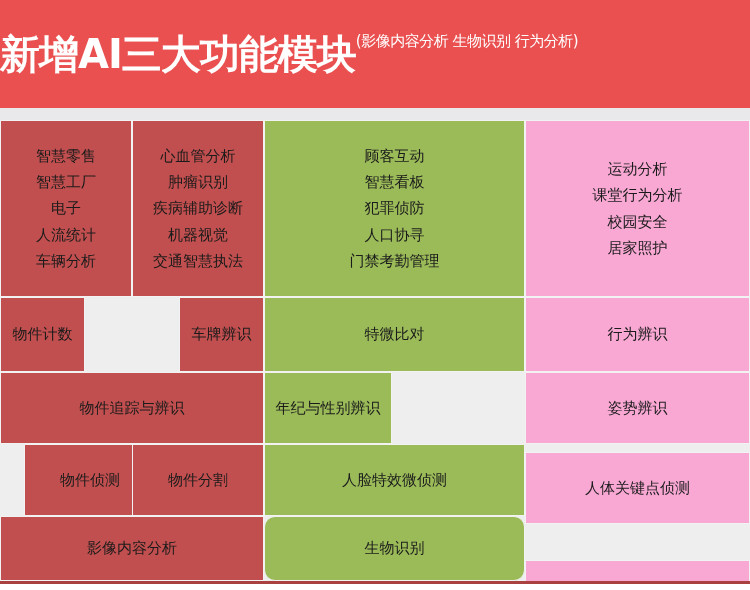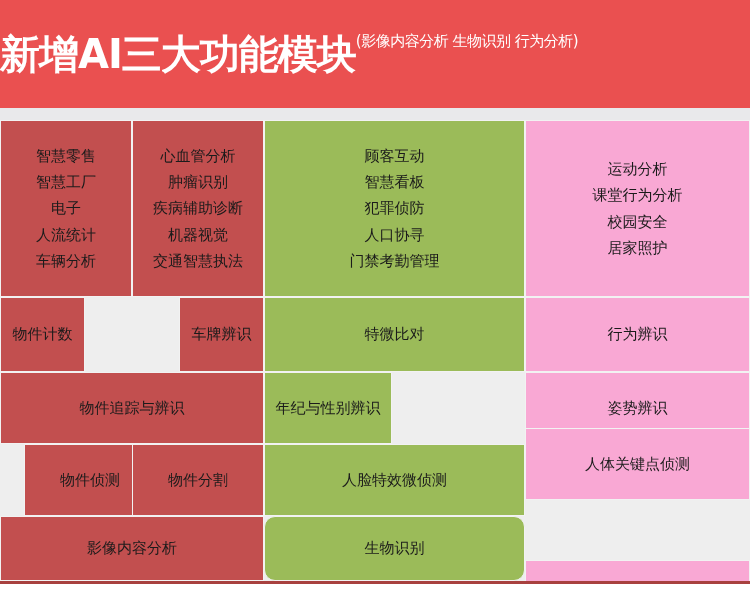--- a/index.html
+++ b/index.html
@@ -164,21 +164,21 @@
     <div class="cell green" style="left:264px; top:177px; width:261px; height:75px;">特微比对</div>
     <div class="cell blue" style="left:525px; top:177px; width:225px; height:75px;">行为辨识</div>
 
     <div class="cell red" style="left:0px;   top:252px; width:264px; height:72px;">物件追踪与辨识</div>
     <div class="cell green" style="left:264px; top:252px; width:128px; height:72px;">年纪与性别辨识</div>
     <div class="cell blue" style="left:525px; top:252px; width:225px; height:72px;">姿势辨识</div>
 
     <div class="cell red" style="left:0px;   top:324px; width:132px; height:72px;margin-left:24px;">物件侦测</div>
     <div class="cell red" style="left:132px; top:324px; width:132px; height:72px;">物件分割</div>
     <div class="cell green" style="left:264px; top:324px; width:261px; height:72px;">人脸特效微侦测</div>
-    <div class="cell blue" style="left:525px; top:308px; width:225px; height:72px;">人体关键点侦测</div>
+    <div class="cell blue" style="left:525px; top:332px; width:225px; height:72px;">人体关键点侦测</div>
 
     <div class="cell red" style="left:0px;   top:396px; width:264px; height:65px;">影像内容分析</div>
     <div class="cell green" style="left:264px; top:396px; width:261px; height:65px;border-radius:11px;">生物识别</div>
     <div class="cell blue" style="left:525px; top:396px; width:225px; height:65px;margin-top:44px;">行为分析</div>
 
   </div>
 
   <div class="bottom-rule"></div>
   <div class="bottom-fill"></div>
 

